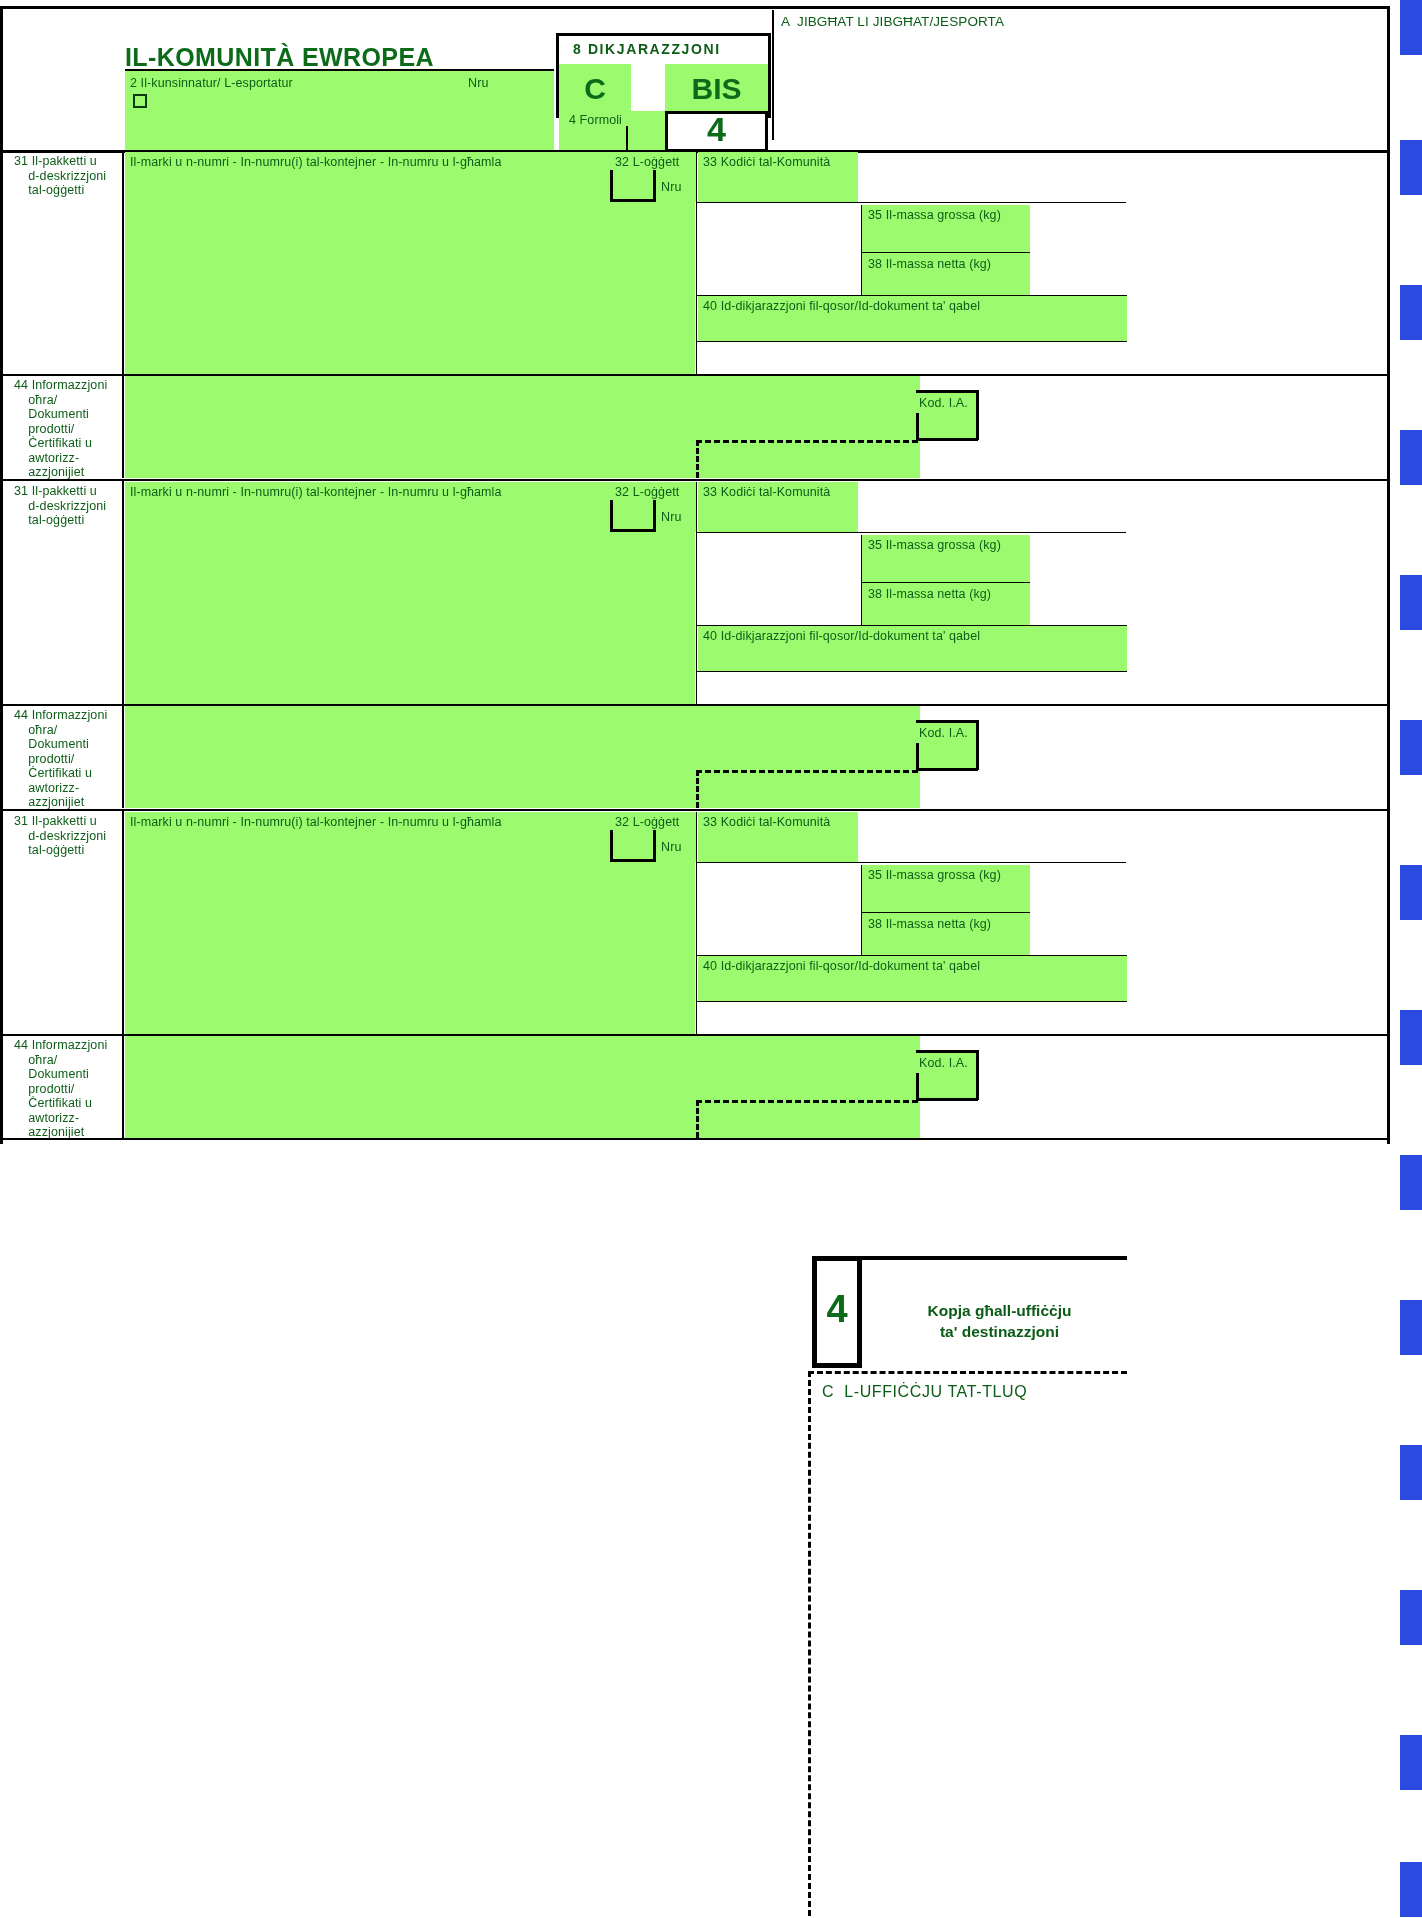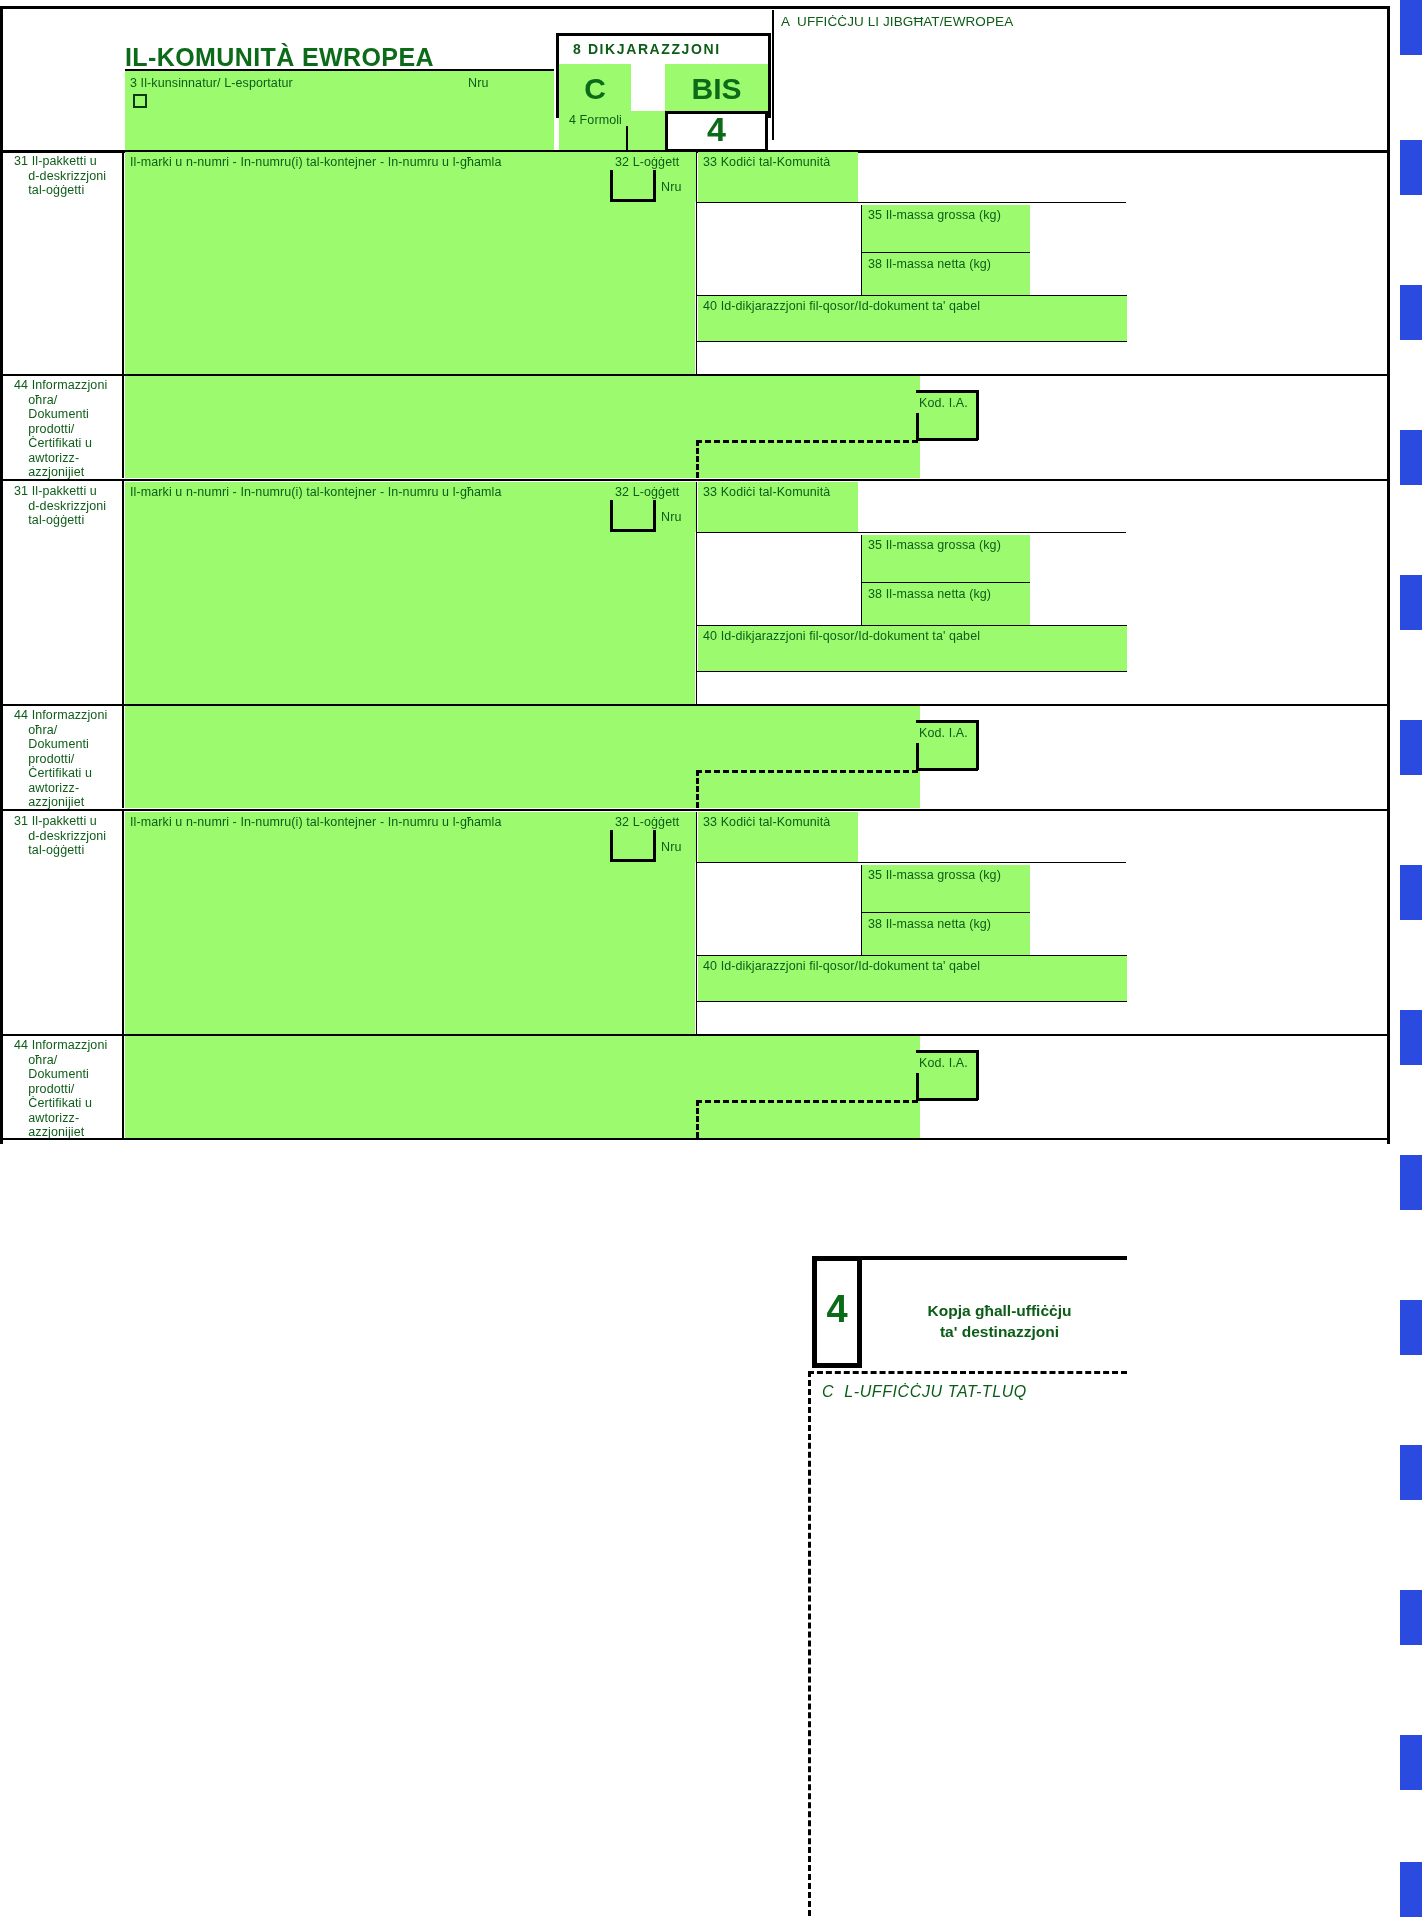--- a/index.html
+++ b/index.html
@@ -103,27 +103,27 @@
   <div class="tab abs" style="left:1400px;top:1300px;height:55px;"></div>
   <div class="tab abs" style="left:1400px;top:1445px;height:55px;"></div>
   <div class="tab abs" style="left:1400px;top:1590px;height:55px;"></div>
   <div class="tab abs" style="left:1400px;top:1735px;height:55px;"></div>
   <div class="tab abs" style="left:1400px;top:1862px;height:55px;"></div>
 
   <div class="hline abs" style="left:0px;top:6px;width:1390px;height:3px;"></div>
   <div class="vline abs" style="left:0px;top:6px;height:1138px;width:3px;"></div>
   <div class="vline abs" style="left:1387px;top:6px;height:1138px;width:3px;"></div>
 
-  <div class="abs lbl" style="left:781px;top:15px;font-size:13.5px;">A  UFFIĊĊJU LI JIBGĦAT/EWROPEA</div>
+  <div class="abs lbl" style="left:781px;top:15px;font-size:13.5px;">A  JIBGĦAT LI JIBGĦAT/JESPORTA</div>
   <div class="vline-thin abs" style="left:772px;top:10px;height:130px;width:2px;background:#000;"></div>
 
   <div class="abs title" style="left:125px;top:43px;">IL-KOMUNITÀ EWROPEA</div>
 
   <div class="abs grn" style="left:125px;top:71px;width:429px;height:79px;"></div>
-  <div class="abs lbl" style="left:130px;top:76px;">3 Il-kunsinnatur/ L-esportatur</div>
+  <div class="abs lbl" style="left:130px;top:76px;">2 Il-kunsinnatur/ L-esportatur</div>
   <div class="abs lbl" style="left:468px;top:76px;">Nru</div>
   <div class="abs smallbox" style="left:133px;top:94px;"></div>
   <div class="hline abs" style="left:125px;top:69px;width:429px;height:2px;"></div>
 
   <div class="abs wht" style="left:556px;top:33px;width:215px;height:85px;border:3px solid #000;"></div>
   <div class="abs decl" style="left:573px;top:41px;">8 DIKJARAZZJONI</div>
 
   <div class="abs grn" style="left:559px;top:64px;width:72px;height:51px;"></div>
   <div class="abs bigletter" style="left:559px;top:72px;width:72px;">C</div>
 
@@ -305,15 +305,15 @@
   <div class="abs wht" style="left:812px;top:1256px;width:50px;height:112px;border:5px solid #000;"></div>
   <div class="abs copynum" style="left:812px;top:1288px;width:50px;">4</div>
 
   <div class="hline-thick abs" style="left:812px;top:1256px;width:315px;height:4px;"></div>
 
   <div class="abs copytxt" style="left:872px;top:1300px;width:255px;">Kopja għall-uffiċċju
 ta' destinazzjoni</div>
 
   <div class="dash-h abs" style="left:808px;top:1371px;width:319px;"></div>
   <div class="dash-v abs" style="left:808px;top:1371px;height:545px;"></div>
-  <div class="abs ufftxt" style="left:822px;top:1383px;font-style:italic;">C  L-UFFIĊĊJU TAT-TLUQ</div>
+  <div class="abs ufftxt" style="left:822px;top:1383px;">C  L-UFFIĊĊJU TAT-TLUQ</div>
 
 </div>
 
 </body></html>

